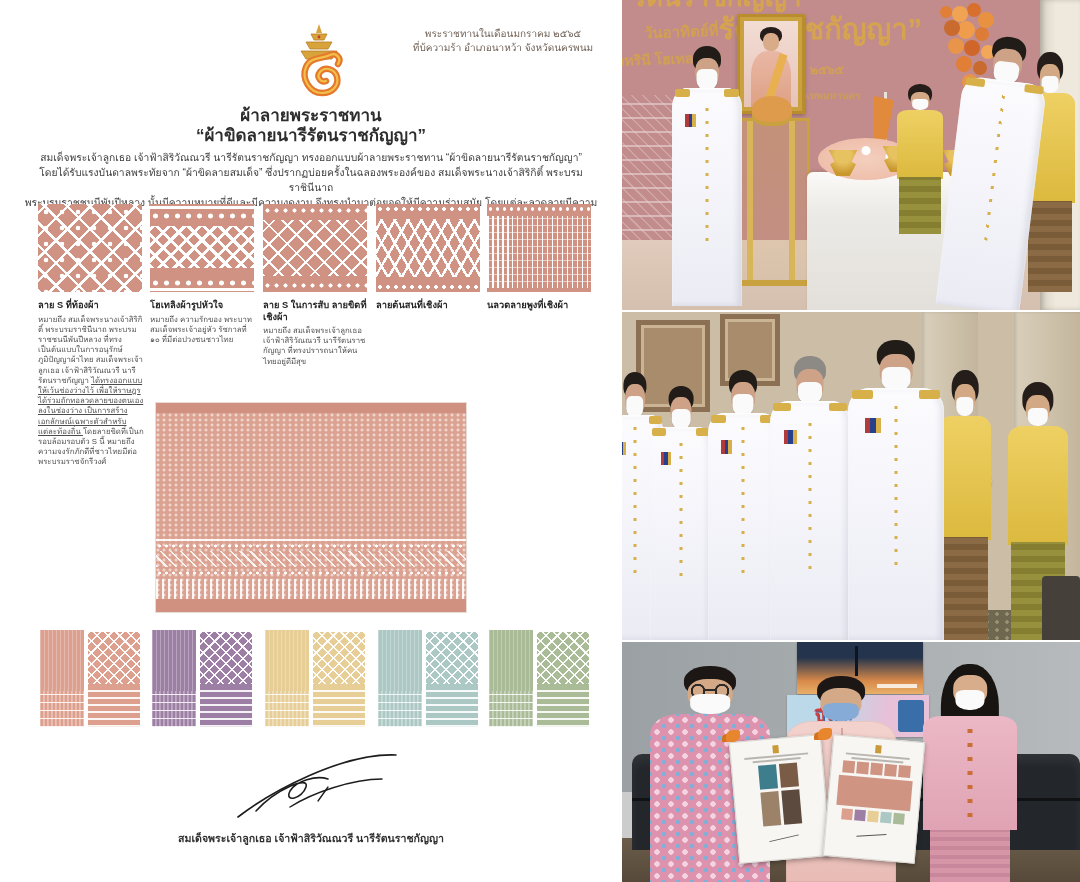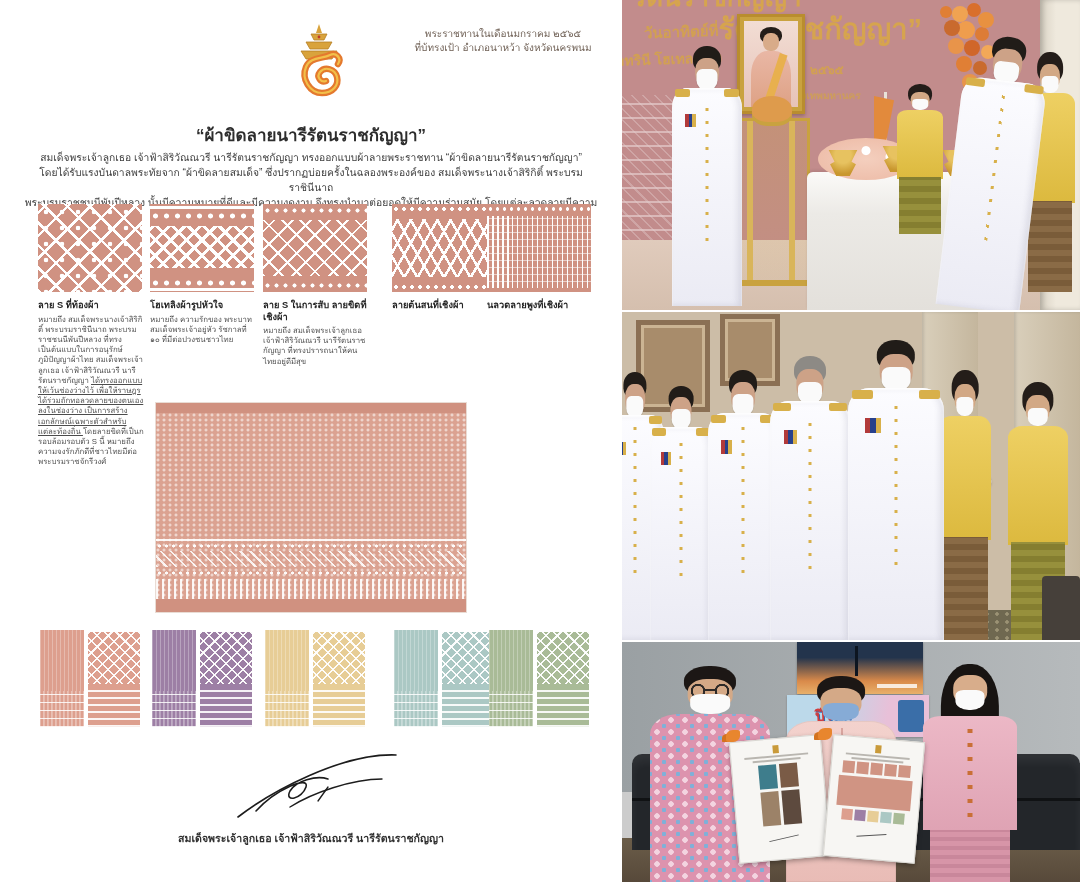--- a/index.html
+++ b/index.html
@@ -14,21 +14,21 @@
           font-size:10px;line-height:14px;color:#6f6055}
   .doc-title{position:absolute;left:0;top:101px;width:622px;text-align:center;
              font-weight:bold;font-size:17px;color:#2d2d2d}
   .doc-subtitle{position:absolute;left:0;top:121px;width:622px;text-align:center;
              font-weight:bold;font-size:17px;color:#2d2d2d}
   .intro{position:absolute;left:18px;top:150px;width:586px;text-align:center;
          font-size:10.3px;line-height:15px;color:#3c3c3c}
   .intro span{display:block}
 
   .swrow .sw{position:absolute;top:204px;width:104px;height:88px;background-color:var(--c,#d09282)}
-  .x1{left:38px}.x2{left:150px}.x3{left:263px}.x4{left:392px}.x5{left:487px}
+  .x1{left:38px}.x2{left:150px}.x3{left:263px}.x4{left:376px}.x5{left:487px}
 
   .sw.c1{background-image:
     repeating-linear-gradient(45deg,#fff 0 2.5px,transparent 2.5px 16px),
     repeating-linear-gradient(-45deg,#fff 0 2.5px,transparent 2.5px 16px),
     radial-gradient(circle,#fff 2px,transparent 2.6px);
     background-size:auto,auto,16px 16px}
   .sw.c2{background-image:
     linear-gradient(#fff,#fff),
     radial-gradient(circle,#fff 2.2px,transparent 2.8px),
     repeating-linear-gradient(45deg,#fff 0 3px,transparent 3px 11px),
@@ -290,23 +290,24 @@
       <path d="M23 10 h16 l-3 6 h-10 Z" fill="#d9a33c" stroke="#b57f24" stroke-width="0.8"></path>
       <path d="M18 18 h26 l-4 7 h-18 Z" fill="#d9a33c" stroke="#b57f24" stroke-width="0.8"></path>
       <path d="M13 27 h36 l-5 8 h-26 Z" fill="#d9a33c" stroke="#b57f24" stroke-width="0.8"></path>
       <circle cx="31" cy="13" r="1.4" fill="#c0392b"></circle>
       <path d="M50 40 c4 -6 -2 -12 -8 -9 c-8 4 -20 2 -24 12 c-5 12 4 26 16 26 c11 0 17 -8 15 -16 c-2 -8 -12 -11 -17 -5 c-4 5 1 11 6 9" fill="none" stroke="#e4792e" stroke-width="6.5" stroke-linecap="round"></path>
       <path d="M50 40 c4 -6 -2 -12 -8 -9 c-8 4 -20 2 -24 12 c-5 12 4 26 16 26 c11 0 17 -8 15 -16 c-2 -8 -12 -11 -17 -5 c-4 5 1 11 6 9" fill="none" stroke="#f2c04a" stroke-width="2.2" stroke-linecap="round"></path>
     </svg>
 
     <div class="issued">
       <div>พระราชทานในเดือนมกราคม ๒๕๖๕</div>
-      <div>ที่บ้ทรงเป้า อำเภอนาหว้า จังหวัดนครพนม</div>
-    </div>
-
+      <div>ที่บ้ความร้า อำเภอนาหว้า จังหวัดนครพนม</div>
+    </div>
+
+    <h1 class="doc-title">ผ้าลายพระราชทาน</h1>
     <h2 class="doc-subtitle">“ผ้าขิดลายนารีรัตนราชกัญญา”</h2>
 
     <div class="intro">
       <span>สมเด็จพระเจ้าลูกเธอ เจ้าฟ้าสิริวัณณวรี นารีรัตนราชกัญญา ทรงออกแบบผ้าลายพระราชทาน “ผ้าขิดลายนารีรัตนราชกัญญา”</span>
       <span>โดยได้รับแรงบันดาลพระทัยจาก “ผ้าขิดลายสมเด็จ” ซึ่งปรากฏบ่อยครั้งในฉลองพระองค์ของ สมเด็จพระนางเจ้าสิริกิติ์ พระบรมราชินีนาถ</span>
       <span>พระบรมราชชนนีพันปีหลวง นั้นมีความหมายที่ดีและมีความงดงาม จึงทรงนำมาต่อยอดให้มีความร่วมสมัย โดยแต่ละลวดลายมีความหมายที่ลึกซึ้งดังนี้</span>
     </div>
 
     <div class="swrow" style="--c: #d09282;">
       <div class="sw c1 x1"></div>

